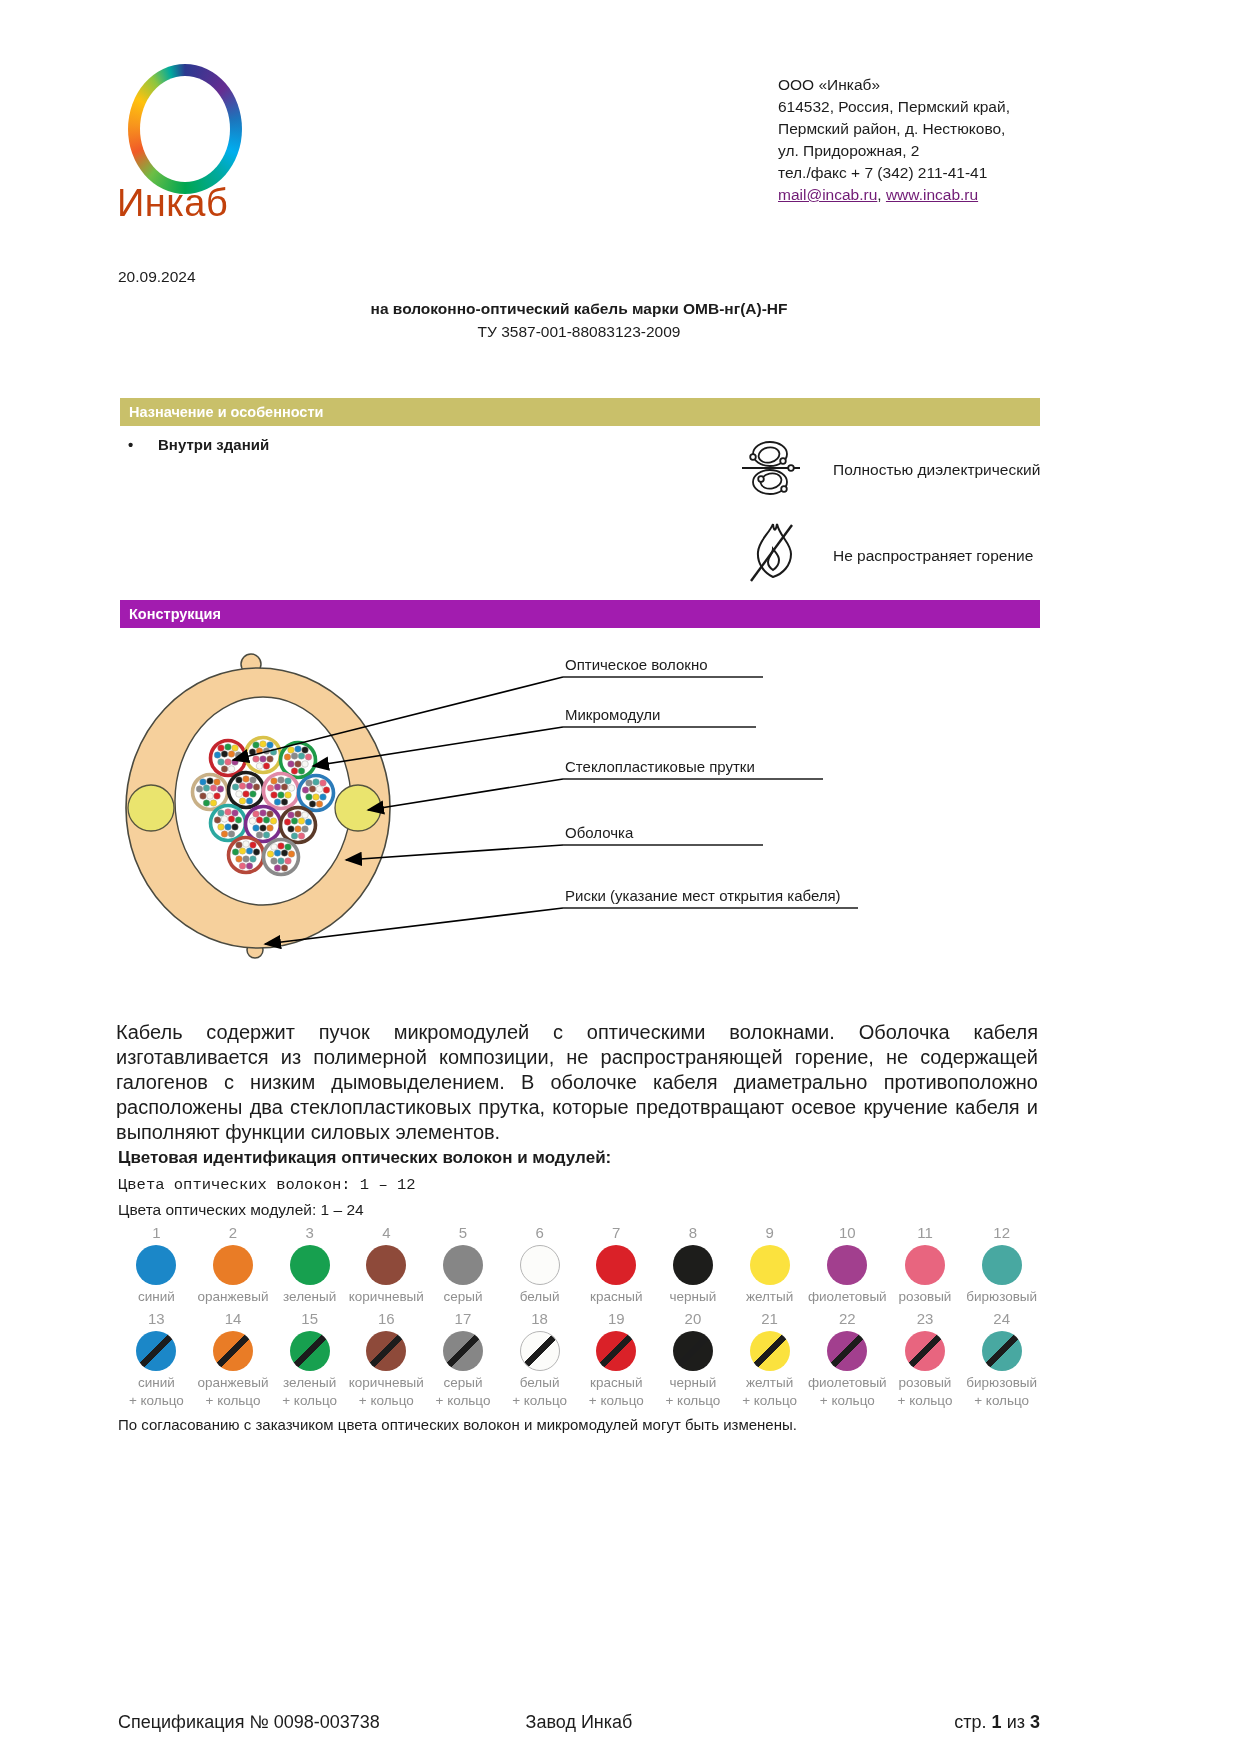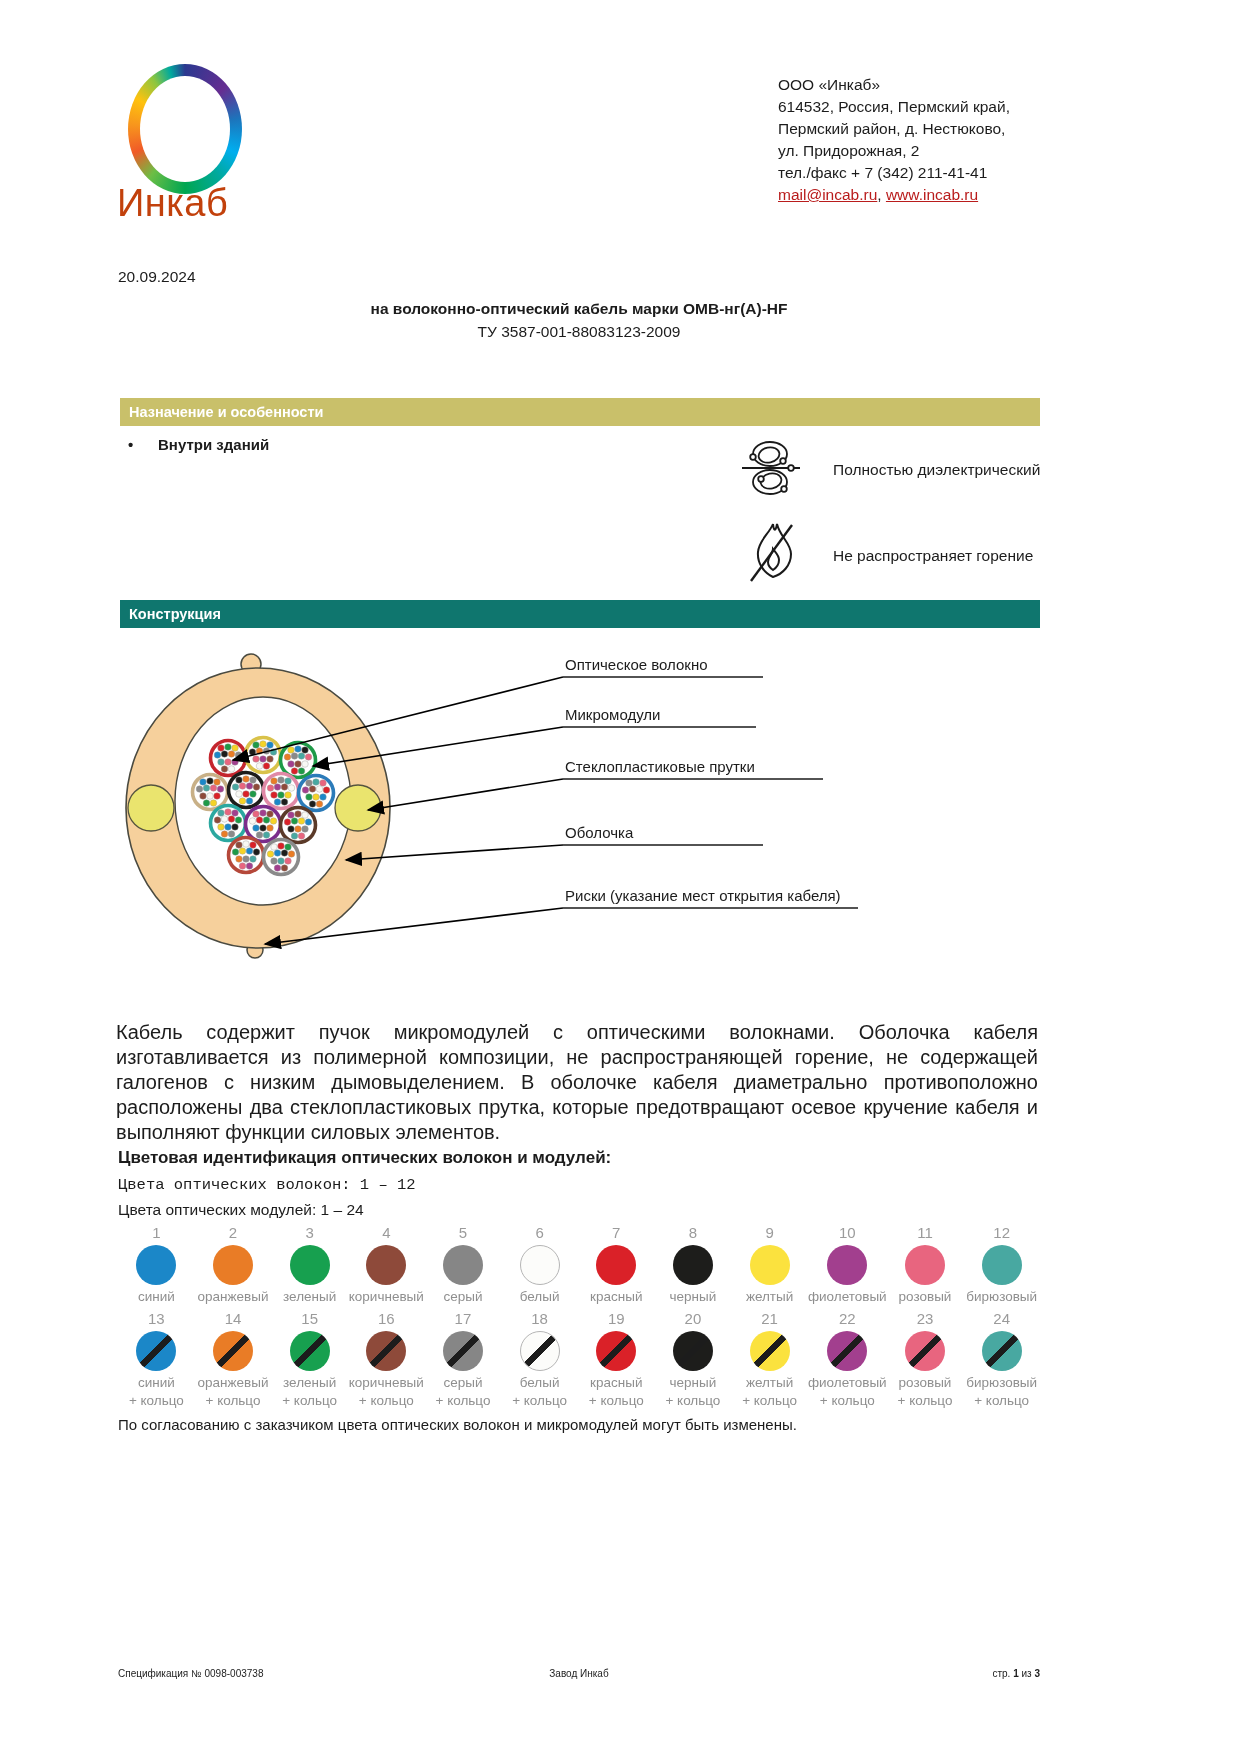--- a/index.html
+++ b/index.html
@@ -8,33 +8,33 @@
   .page { position:relative; width:1241px; height:1755px; background:#fff; overflow:hidden; }
 
   
   .logo-ring { position:absolute; left:128px; top:64px; width:114px; height:130px; border-radius:50%;
     background:conic-gradient(from 0deg, #2b3990 0%, #662d91 12%, #1c75bc 22%, #00aeef 32%, #00a99d 40%,
       #00a651 50%, #6cbe45 60%, #f05a28 68%, #f7941d 76%, #ffc20e 84%, #8dc63f 91%, #00a99d 96%, #2b3990 100%); }
   .logo-ring::after { content:""; position:absolute; inset:12px; background:#fff; border-radius:50%; }
   .logo-text { position:absolute; left:117px; top:182px; font-size:38px; color:#c2410c; letter-spacing:.5px; }
 
   .address { position:absolute; left:778px; top:74px; font-size:15.5px; line-height:22px; }
-  .address a, .addr-link { color:#b91c1c; text-decoration:underline; cursor:pointer; }
+  .address a, .addr-link { color:#701a75; text-decoration:underline; cursor:pointer; }
 
   .date { position:absolute; left:118px; top:268px; font-size:15.5px; }
 
   .titles { position:absolute; left:118px; top:294px; width:922px; text-align:center; }
   .title-main { font-size:17.5px; font-weight:bold; }
   .title-sub { margin-top:6px; font-size:15.5px; font-weight:bold; }
   .title-tu { margin-top:5px; font-size:15.5px; }
 
   .bar { position:absolute; left:120px; width:920px; height:28px; color:#fff; font-size:14.5px; font-weight:bold;
     line-height:28px; padding-left:9px; }
   .bar-olive { top:398px; background:#c9c06a; }
-  .bar-green { top:600px; background:#0f766e; }
+  .bar-green { top:600px; background:#a21caf; }
 
   .bullet-row { position:absolute; left:128px; top:436px; font-size:15px; font-weight:bold; }
   .bullet-dot { display:inline-block; width:30px; }
 
   .feature-icon { position:absolute; }
   .feat-label { position:absolute; left:833px; font-size:15.5px; }
 
   .diagram { position:absolute; left:118px; top:638px; width:922px; height:332px; }
   .diagram svg text { font-family:"Liberation Sans", sans-serif; font-size:15px; fill:#1c1c1c; }
 
@@ -47,21 +47,21 @@
   .sw-block { position:absolute; left:118px; top:1224px; width:922px; }
   .sw-grid { display:grid; grid-template-columns:repeat(12,1fr); row-gap:0; }
   .sw-grid + .sw-grid { margin-top:4px; }
   .sw-cell { text-align:center; }
   .sw-num { font-size:15px; color:#9b9b9b; height:19px; }
   .sw-circle { width:40px; height:40px; border-radius:50%; margin:2px auto 3px auto; }
   .sw-name { font-size:13.5px; color:#8f8f8f; line-height:18px; }
 
   .note { position:absolute; left:118px; top:1416px; font-size:15px; }
 
-  .footer { position:absolute; left:118px; top:1668px; width:922px; display:flex; font-size:10px; }
+  .footer { position:absolute; left:118px; top:1712px; width:922px; display:flex; font-size:18px; }
   .footer .f-left { flex:1; text-align:left; }
   .footer .f-center { flex:1; text-align:center; }
   .footer .f-right { flex:1; text-align:right; }
   .footer b { font-weight:bold; }
 </style>
 </head>
 <body>
 
 <div class="page">
 

